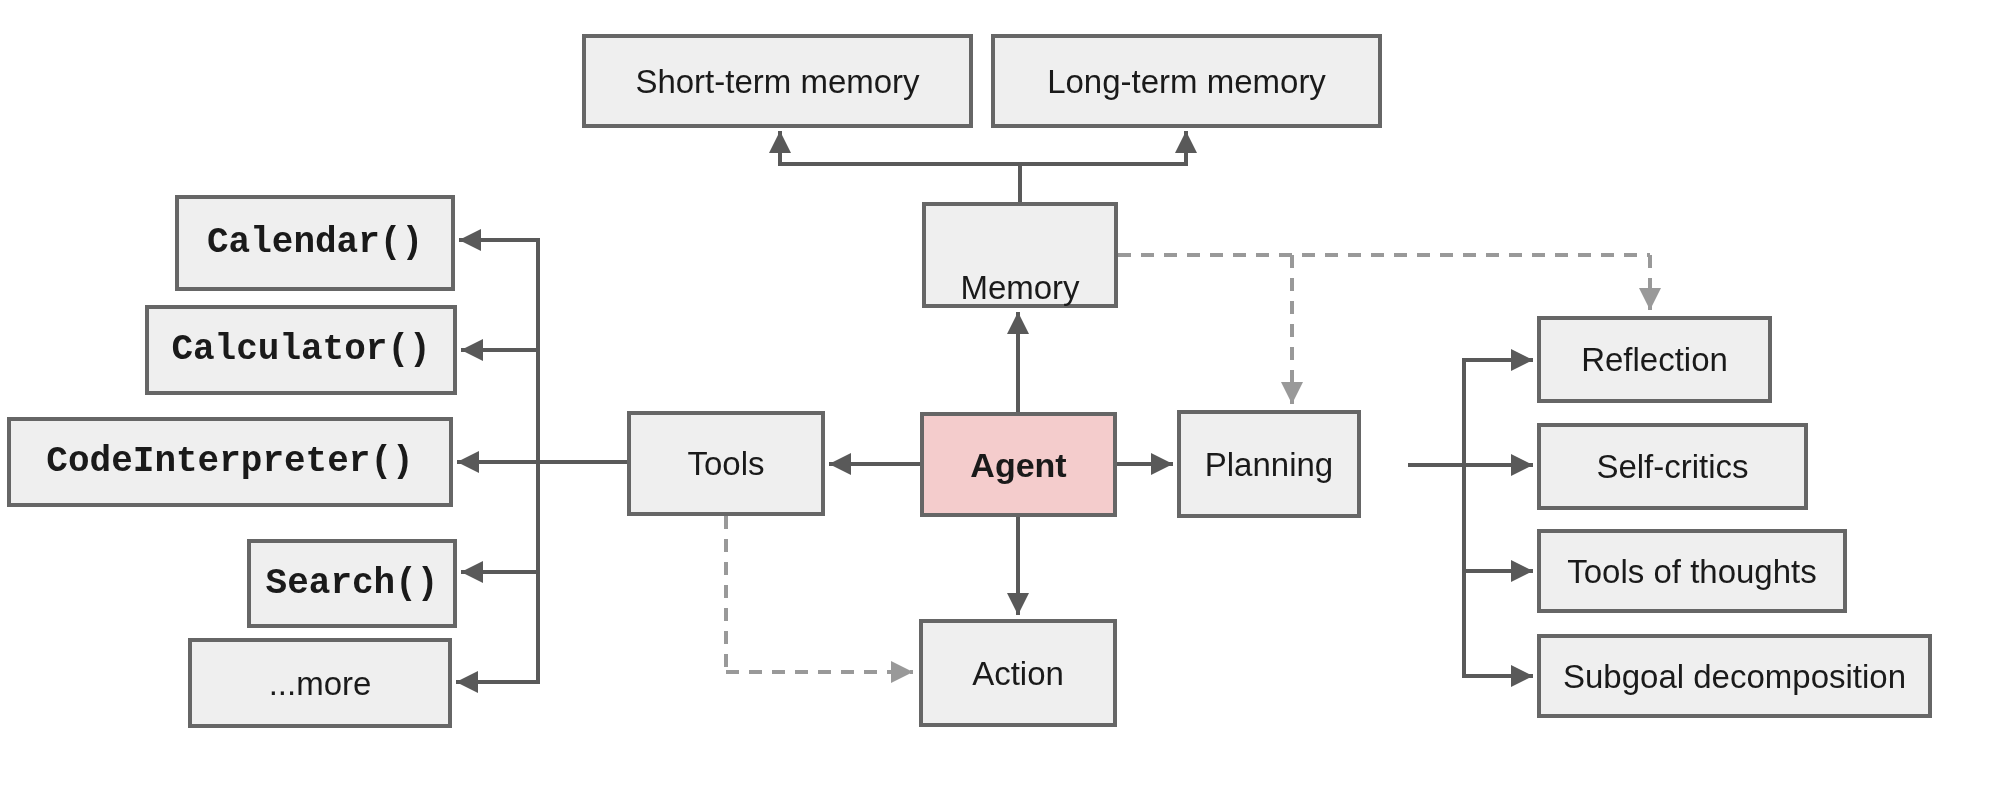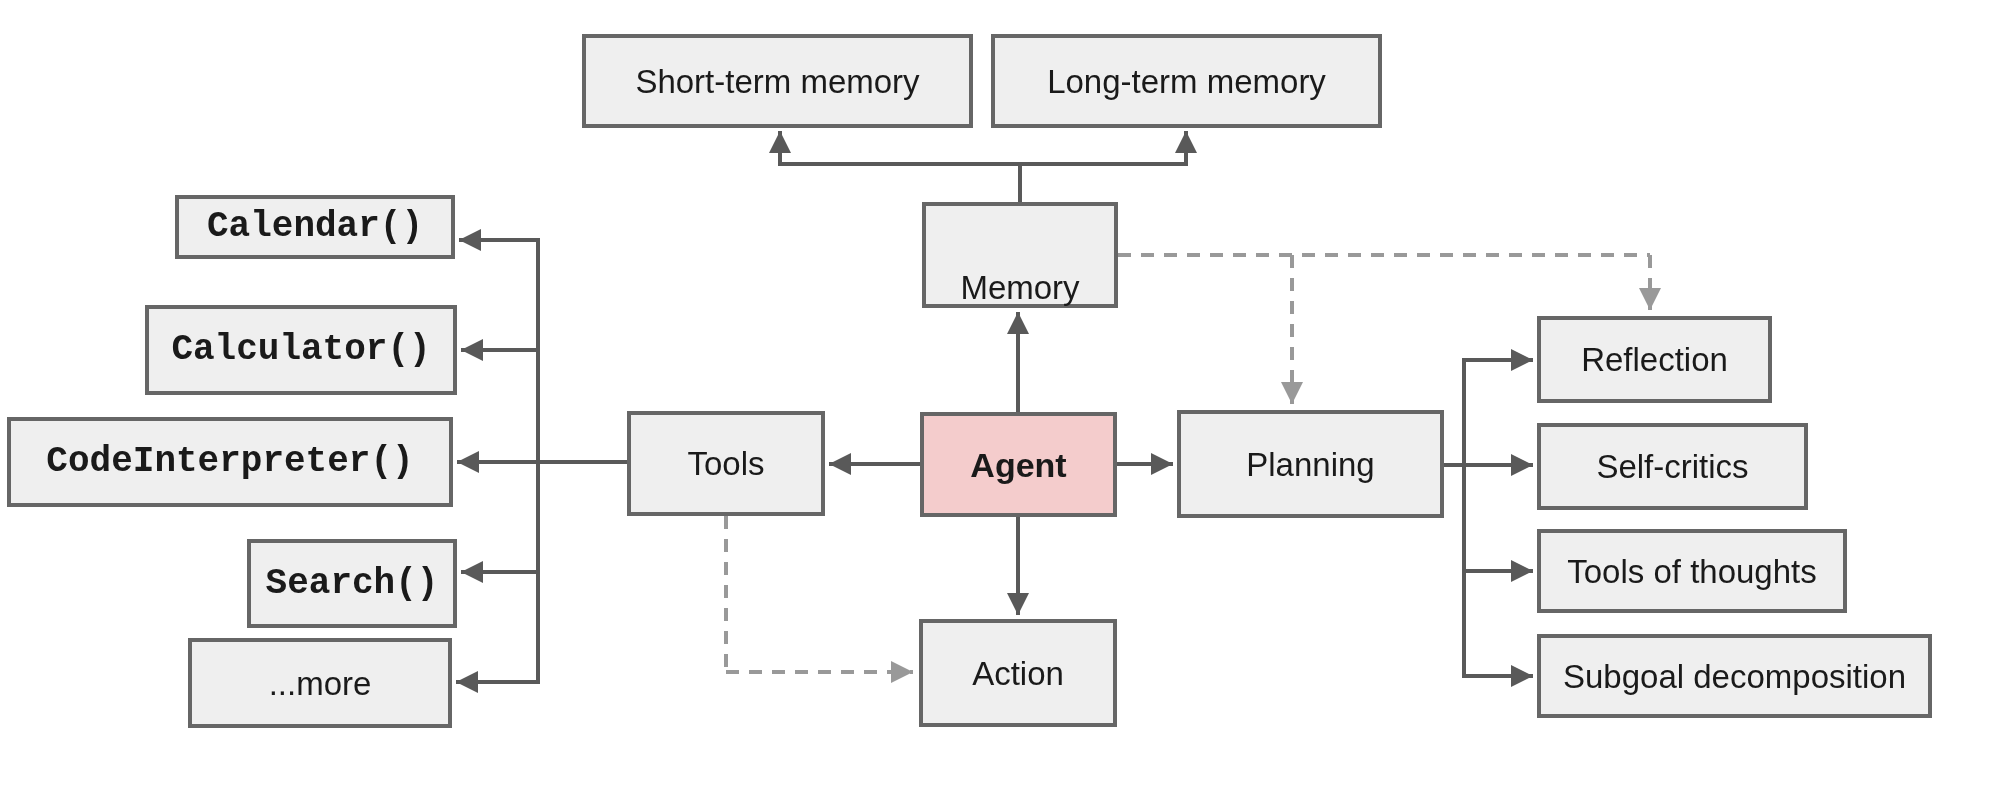--- a/index.html
+++ b/index.html
@@ -91,37 +91,37 @@
   <div class="node pink" style="left:920px;top:412px;width:197px;height:105px;">
     <span>Agent</span>
   </div>
   <div class="node" style="left:919px;top:619px;width:198px;height:108px;">
     <span>Action</span>
   </div>
 
   <div class="node" style="left:627px;top:411px;width:198px;height:105px;">
     <span>Tools</span>
   </div>
-  <div class="node mono" style="left:175px;top:195px;width:280px;height:64px;">
+  <div class="node mono" style="left:175px;top:195px;width:280px;height:96px;">
     <span>Calendar()</span>
   </div>
   <div class="node mono" style="left:145px;top:305px;width:312px;height:90px;">
     <span>Calculator()</span>
   </div>
   <div class="node mono" style="left:7px;top:417px;width:446px;height:90px;">
     <span>CodeInterpreter()</span>
   </div>
   <div class="node mono" style="left:247px;top:528px;width:210px;height:89px;margin-top:11px;">
     <span>Search()</span>
   </div>
   <div class="node" style="left:188px;top:638px;width:264px;height:90px;">
     <span>...more</span>
   </div>
 
-  <div class="node" style="left:1177px;top:410px;width:267px;height:108px;">
+  <div class="node" style="left:1177px;top:410px;width:184px;height:108px;">
     <span>Planning</span>
   </div>
   <div class="node" style="left:1537px;top:316px;width:235px;height:87px;">
     <span>Reflection</span>
   </div>
   <div class="node" style="left:1537px;top:423px;width:271px;height:87px;">
     <span>Self-critics</span>
   </div>
   <div class="node" style="left:1537px;top:529px;width:310px;height:84px;">
     <span>Tools of thoughts</span>

